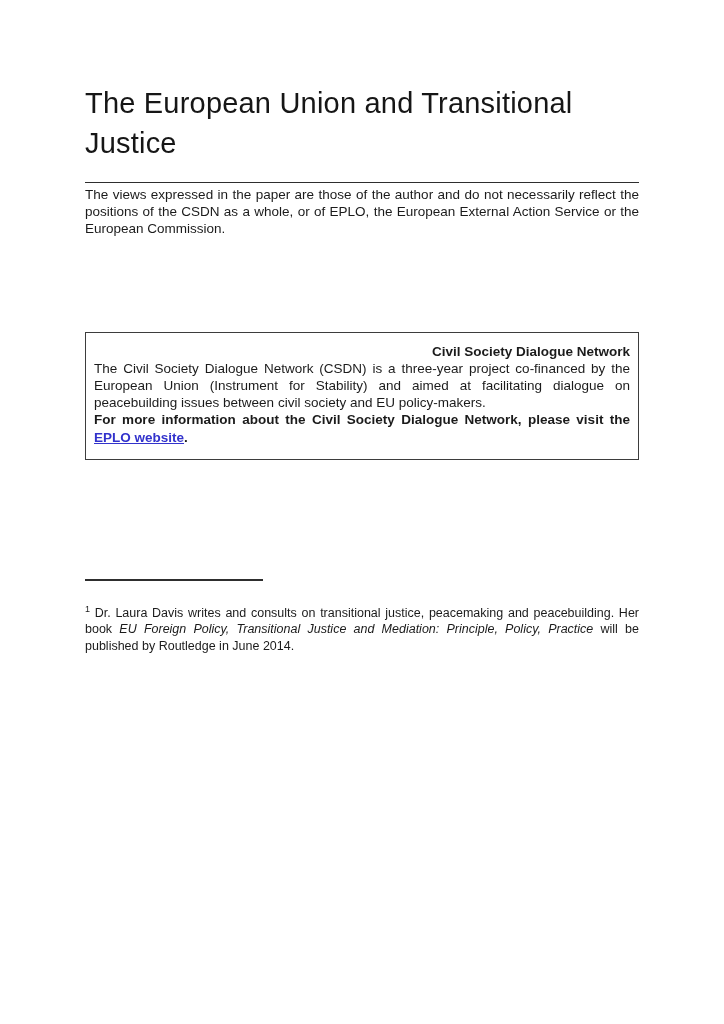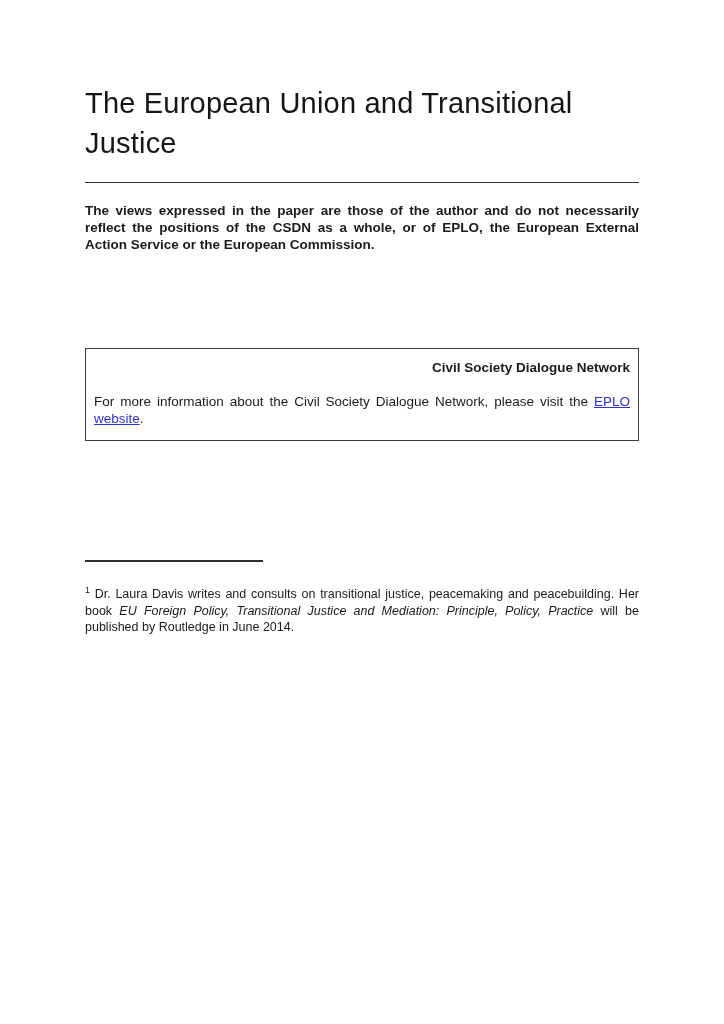--- a/index.html
+++ b/index.html
@@ -53,38 +53,37 @@
     display: block;
     text-align: justify;
     text-align-last: justify;
   }
   .intro-para a { display: inline-block; }
   .background-para {
     margin-top: 27px;
     text-align: justify;
   }
   .disclaimer-para {
-    margin-top: 19px;
+    margin-top: 3px;
     text-align: justify;
-    font-weight: bold;
   }
   .italic { font-style: italic; }
   .csdn-box {
     margin-top: 94px;
     border: 1.5px solid #3d3d3d;
     padding: 10px 8px 13px 8px;
   }
   .csdn-box-heading {
     text-align: right;
     font-weight: 700;
     font-size: 13.5px;
     line-height: 17.2px;
   }
   .csdn-box-body { text-align: justify; }
-  .csdn-box-more { margin-top: 17px; text-align: justify; }
+  .csdn-box-more { text-align: justify; font-weight: bold; }
   .footnote-rule {
     margin-top: 119px;
     border: none;
     border-top: 2px solid #2e2e2e;
     width: 178px;
   }
   .footnote-para {
     margin-top: 24px;
     font-size: 12.5px;
     line-height: 16.6px;
@@ -102,20 +101,21 @@
 
     <hr class="title-rule">
 
 
 
 
     <p class="disclaimer-para body-text">The views expressed in the paper are those of the author and do not necessarily reflect the positions of the CSDN as a whole, or of EPLO, the European External Action Service or the European Commission.</p>
 
     <div class="csdn-box body-text">
       <div class="csdn-box-heading">Civil Society Dialogue Network</div>
+      <p class="csdn-box-body">The Civil Society Dialogue Network (CSDN) is a three-year project co-financed by the European Union (Instrument for Stability) and aimed at facilitating dialogue on peacebuilding issues between civil society and EU policy-makers.</p>
       <p class="csdn-box-more">
         <span>For more information about the Civil Society Dialogue Network, please visit the </span><a class="doc-link">EPLO website</a><span>.</span>
       </p>
     </div>
 
     <hr class="footnote-rule">
 
     <p class="footnote-para">
       <sup class="fn-ref">1</sup><span> Dr. Laura Davis writes and consults on transitional justice, peacemaking and peacebuilding. Her book </span><span class="italic">EU Foreign Policy, Transitional Justice and Mediation: Principle, Policy, Practice</span><span> will be published by Routledge in June 2014.</span>
     </p>

